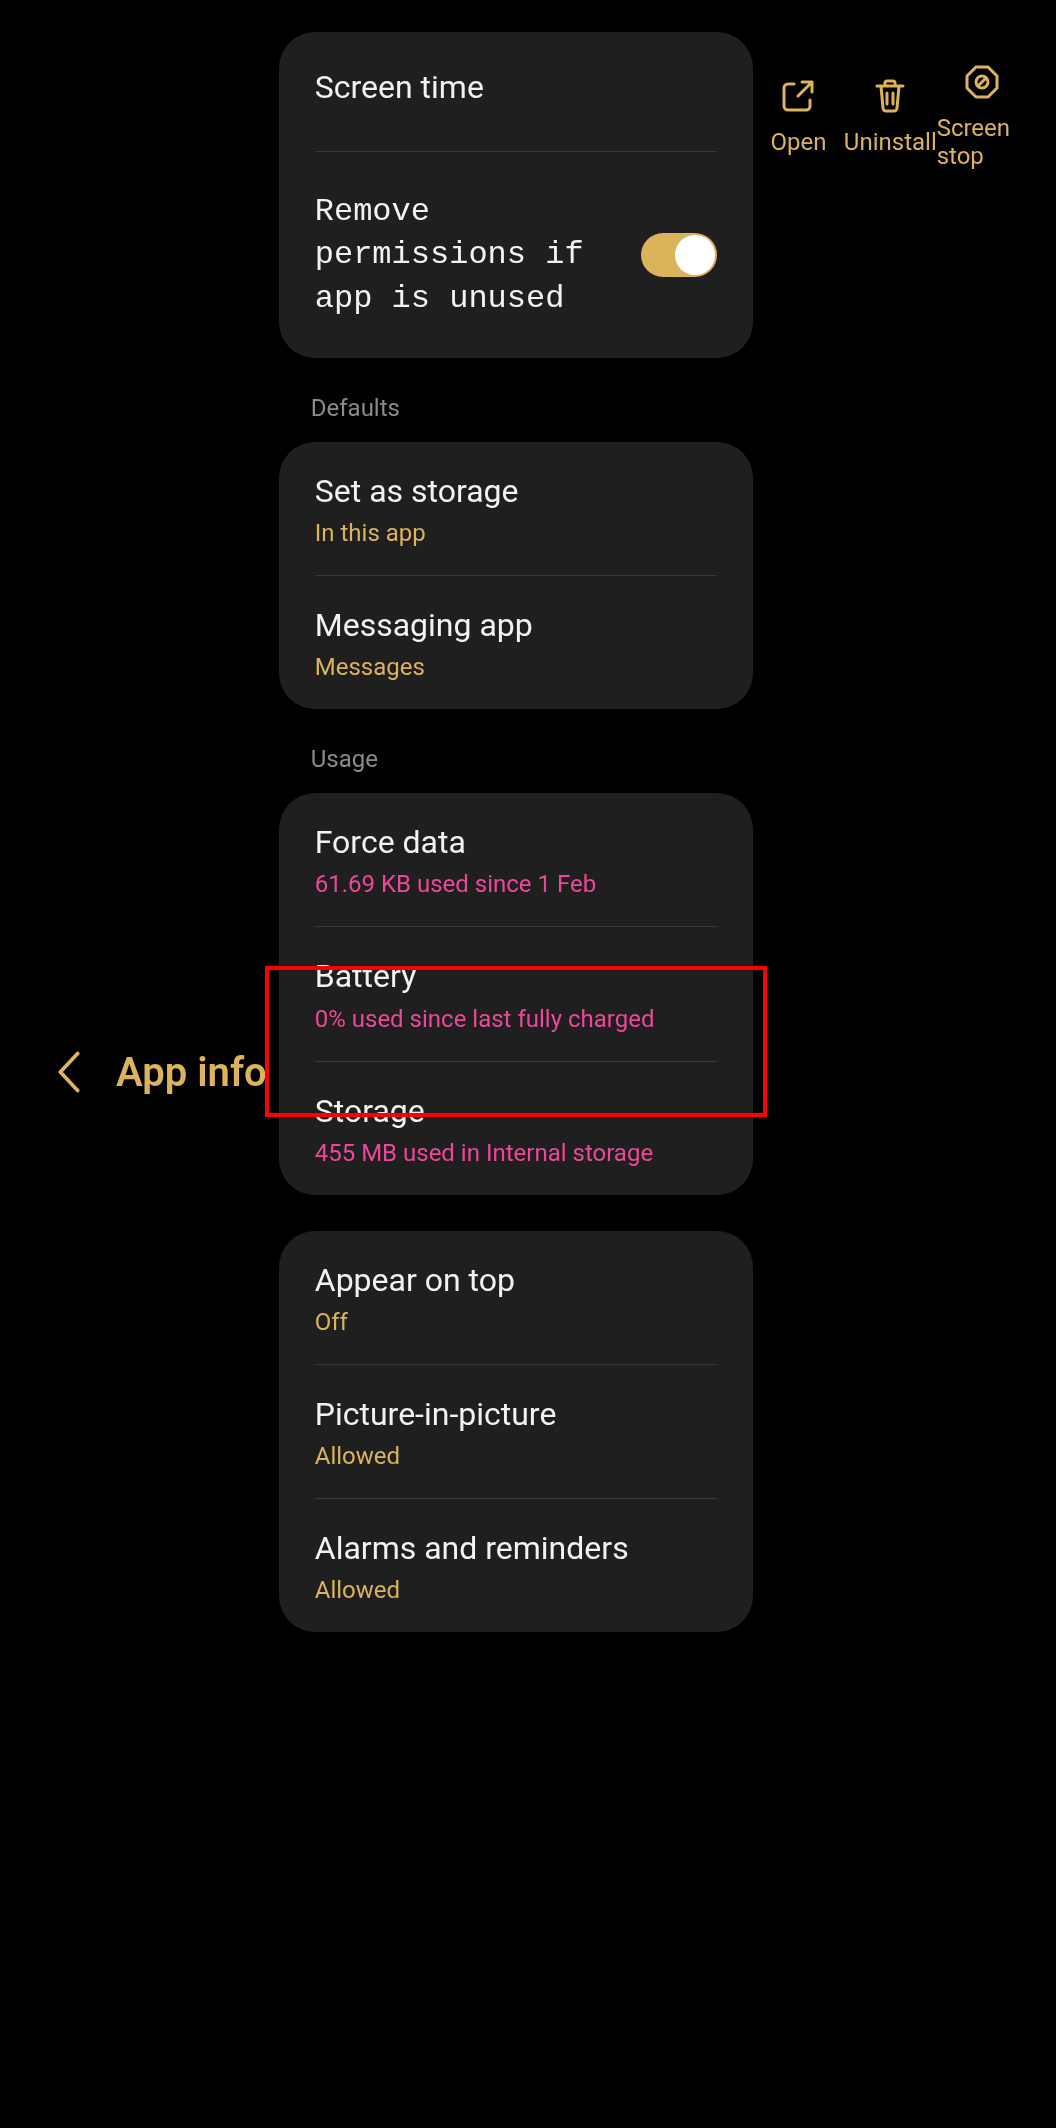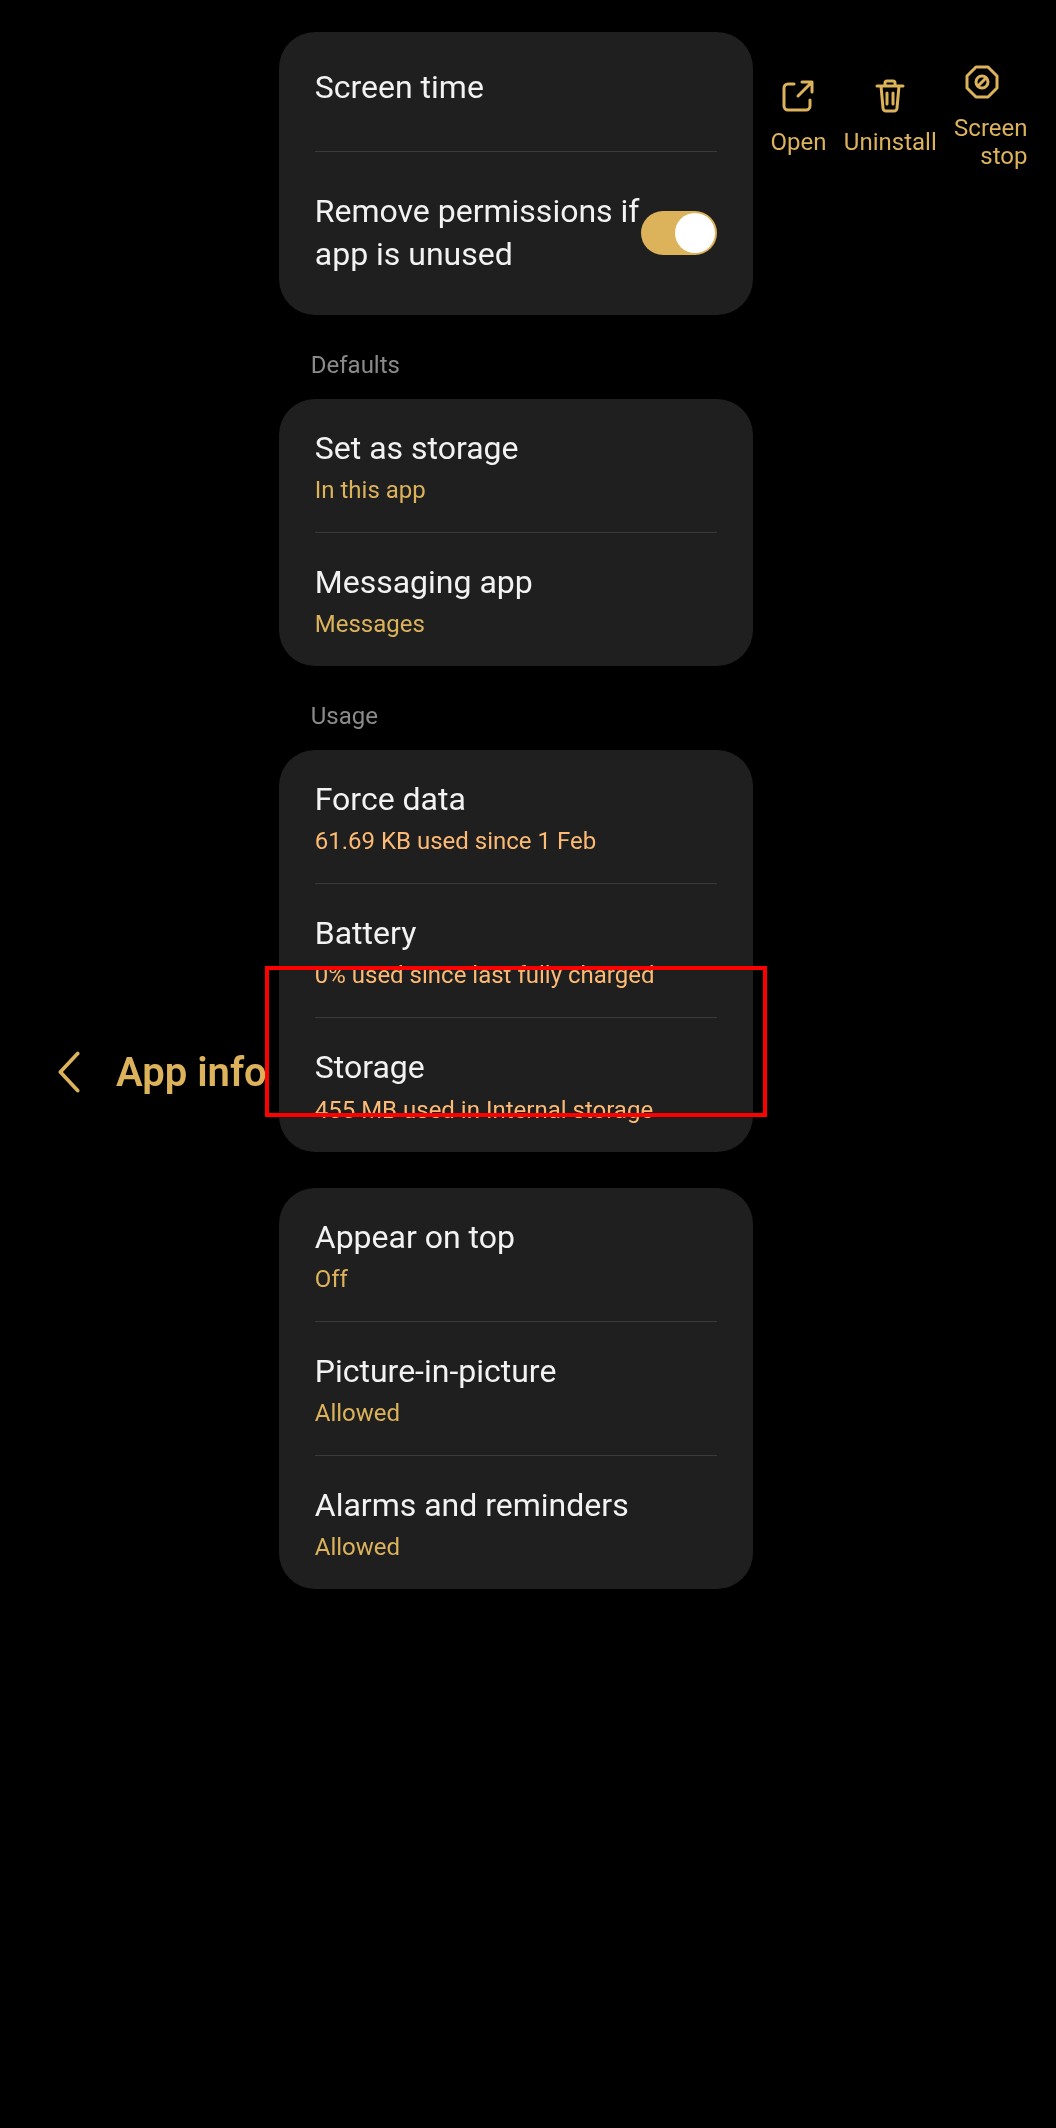--- a/index.html
+++ b/index.html
@@ -49,33 +49,34 @@
     font-size: 32px;
     font-weight: 400;
     line-height: 1.35;
   }
   .row-sub-accent {
     color: #dcb25b;
     font-size: 24px;
     margin-top: 6px;
   }
   .row-sub-grey {
-    color: #fdba74;
+    color: #ec4899;
     font-size: 24px;
     margin-top: 6px;
   }
   .section-label {
     color: #8a8a8a;
     font-size: 24px;
     padding: 0 32px 20px 32px;
   }
   .toggle-row {
     display: flex;
     align-items: center;
     justify-content: space-between;
+    font-family: Liberation Mono, monospace;
   }
   .switch {
     width: 76px;
     height: 44px;
     border-radius: 22px;
     background: #dcb25b;
     position: relative;
     flex-shrink: 0;
   }
   .switch .knob {
@@ -95,21 +96,20 @@
   .content {
     flex: 1;
     position: relative;
   }
   .bottom-bar {
     height: 168px;
     display: flex;
     justify-content: space-around;
     align-items: center;
     border-top: 0;
-    text-align: right;
   }
   .bottom-btn {
     display: flex;
     flex-direction: column;
     align-items: center;
     gap: 12px;
     color: #dcb25b;
     font-size: 24px;
     width: 33%;
   }

